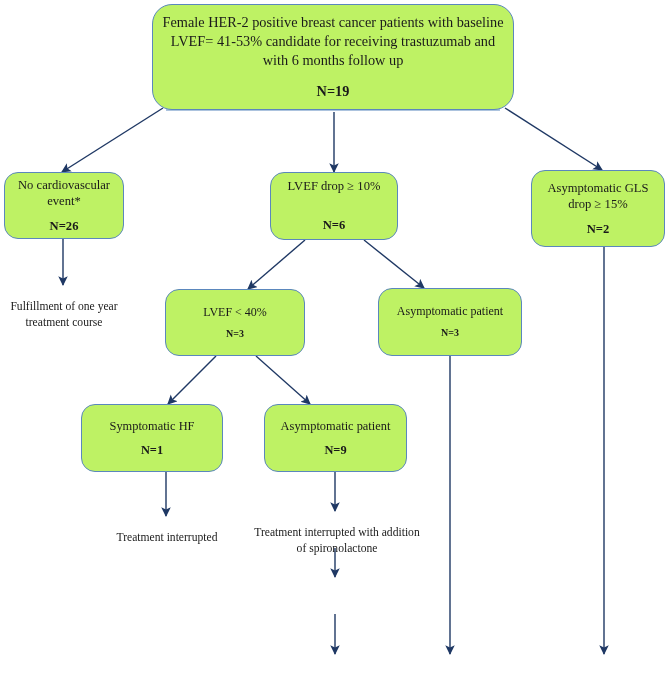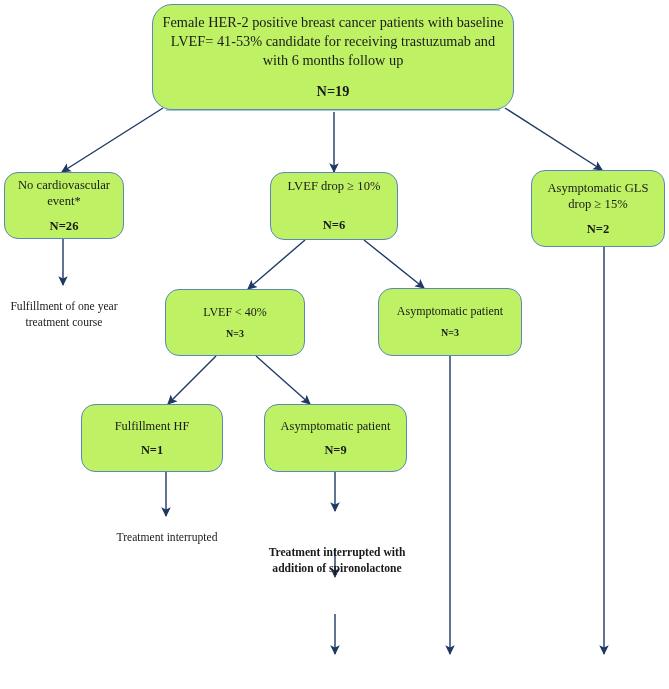--- a/index.html
+++ b/index.html
@@ -141,30 +141,30 @@
     <span class="body">LVEF &lt; 40%</span>
     <span class="count">N=3</span>
   </div>
 
   <div class="node lvl3" style="left:378px; top:288px; width:144px; height:68px;">
     <span class="body">Asymptomatic patient</span>
     <span class="count">N=3</span>
   </div>
 
   <div class="node lvl4" style="left:81px; top:404px; width:142px; height:68px;">
-    <span class="body">Fulfillment HF</span>
+    <span class="body">Symptomatic HF</span>
     <span class="count">N=1</span>
   </div>
 
   <div class="node lvl4" style="left:264px; top:404px; width:143px; height:68px;">
     <span class="body">Asymptomatic patient</span>
     <span class="count">N=9</span>
   </div>
 
   <div class="leaf-text" style="left:0px; top:288px; width:128px;">Fulfillment of one year treatment course</div>
 
   <div class="leaf-text" style="left:86px; top:519px; width:162px;">Treatment interrupted</div>
 
-  <div class="leaf-text" style="left:249px; top:534px; width:176px;font-weight:bold;">Treatment interrupted with addition of spironolactone</div>
+  <div class="leaf-text" style="left:249px; top:514px; width:176px;">Treatment interrupted with addition of spironolactone</div>
 
 
 
 </div>
 
 </body></html>

